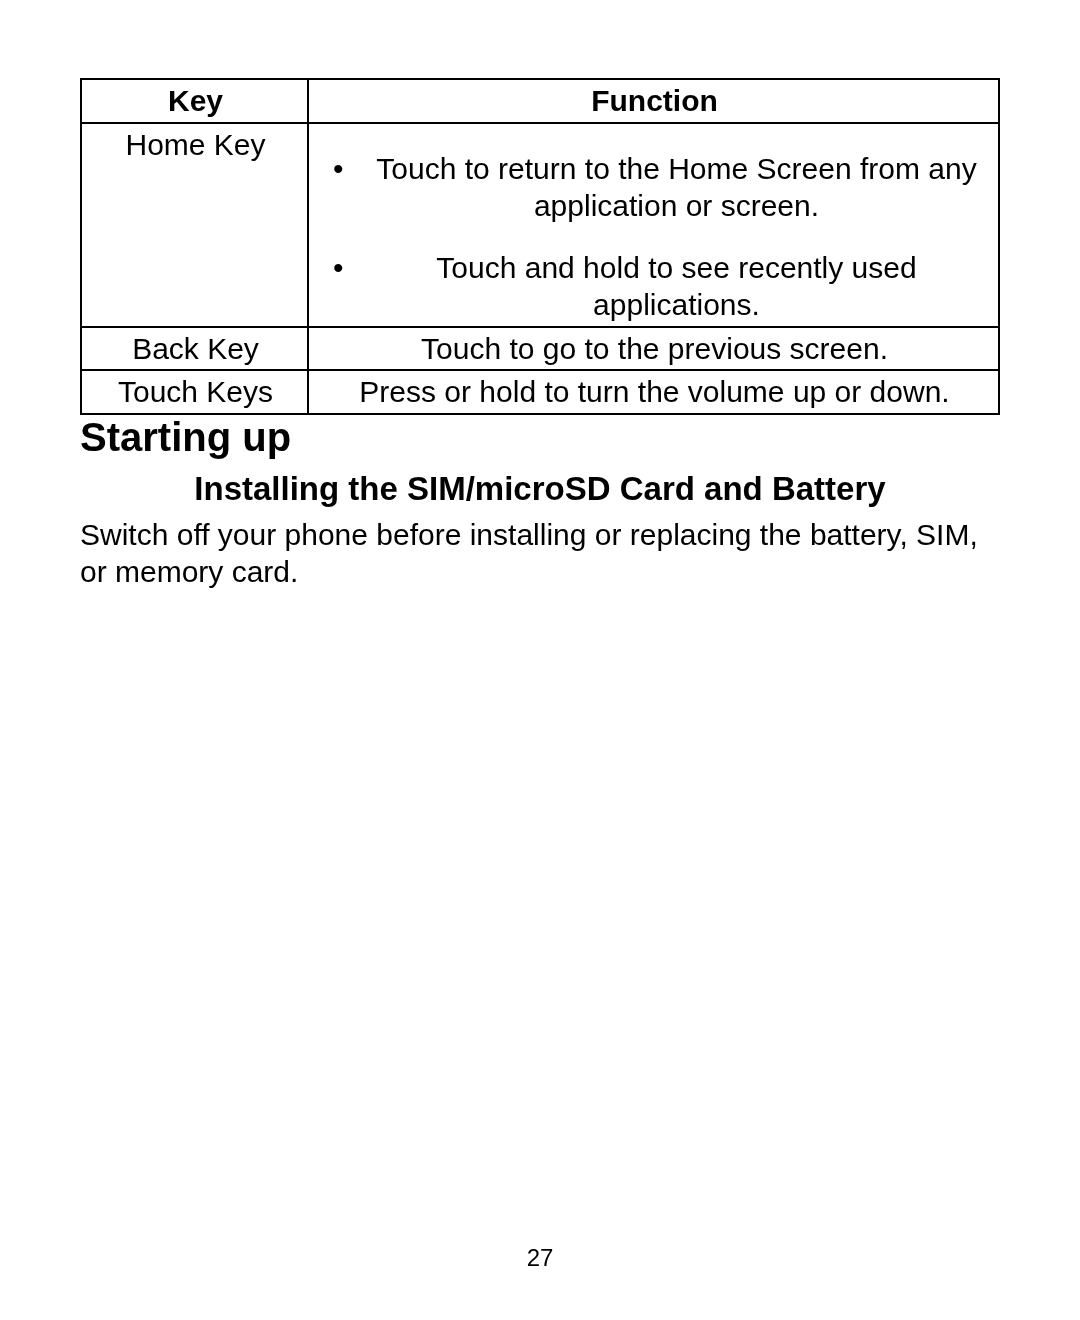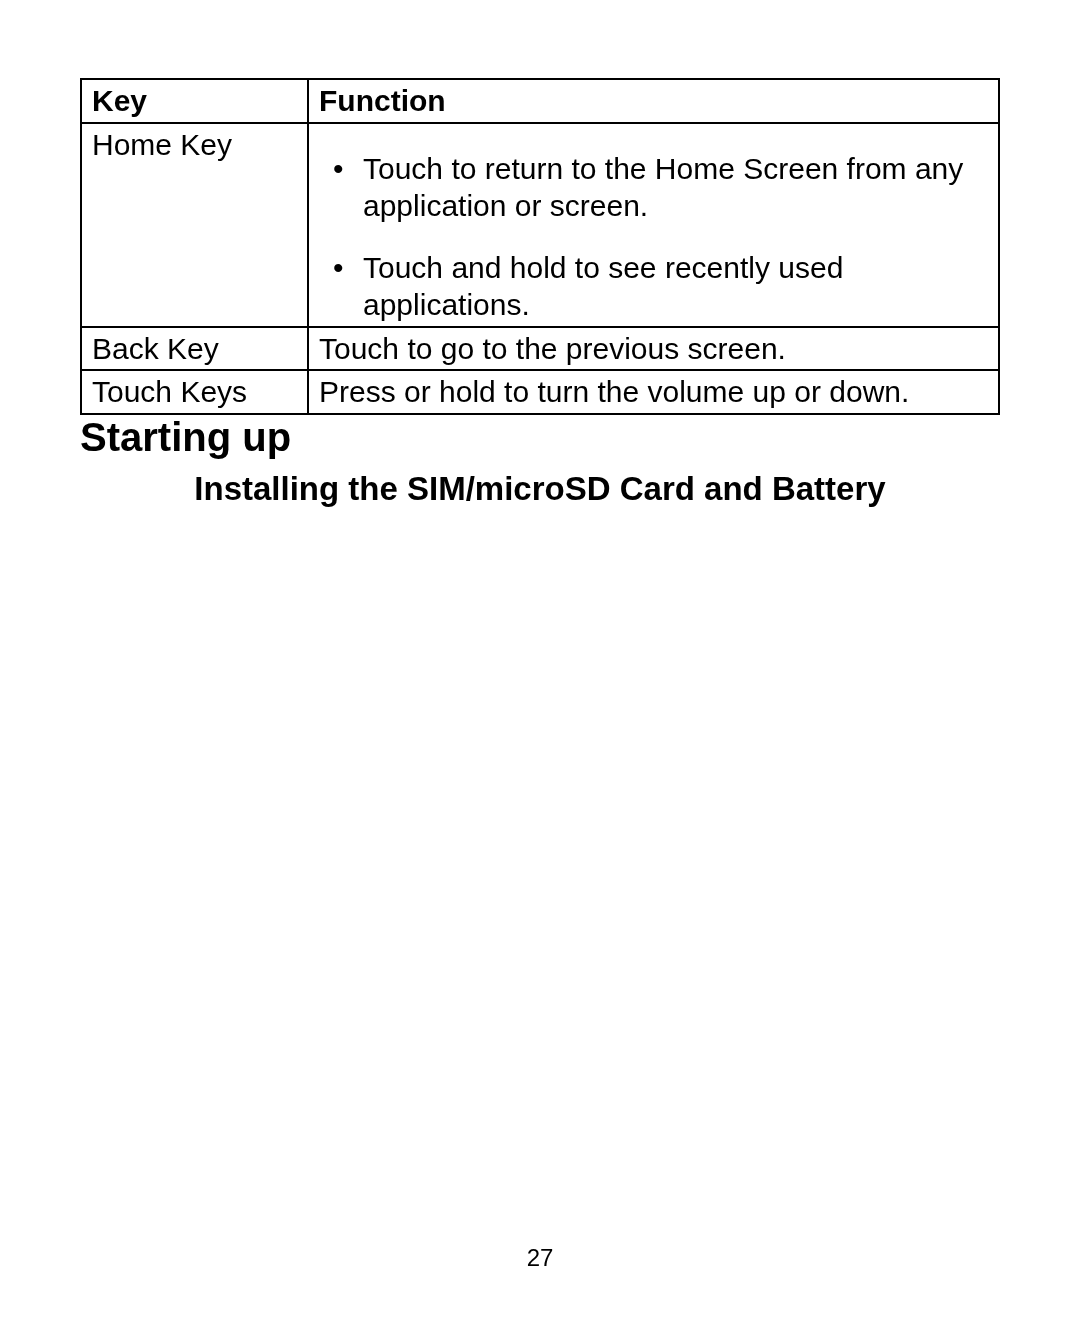--- a/index.html
+++ b/index.html
@@ -26,21 +26,21 @@
       table-layout: fixed;
     }
     table.keys col.col-key  { width: 227px; }
     table.keys col.col-func { width: auto; }
     table.keys th, table.keys td {
       border: 2px solid #000;
       font-size: 30px;
       line-height: 1.25;
       vertical-align: top;
       padding: 2px 8px 2px 10px;
-      text-align: left;
+      text-align: center;
       font-weight: normal;
     }
     table.keys th {
       font-weight: bold;
     }
     ul.bullets {
       list-style: none;
       padding: 0;
       margin: 0;
     }
@@ -113,15 +113,16 @@
       </tr>
       <tr>
         <td>Touch Keys</td>
         <td>Press or hold to turn the volume up or down.</td>
       </tr>
     </tbody>
   </table>
 
   <h1 class="section">Starting up</h1>
   <h2 class="subsection">Installing the SIM/microSD Card and Battery</h2>
+  <p class="body">Switch off your phone before installing or replacing the battery, SIM, or memory card.</p>
 
   <div class="page-number">27</div>
 </div>
 
 </body></html>

